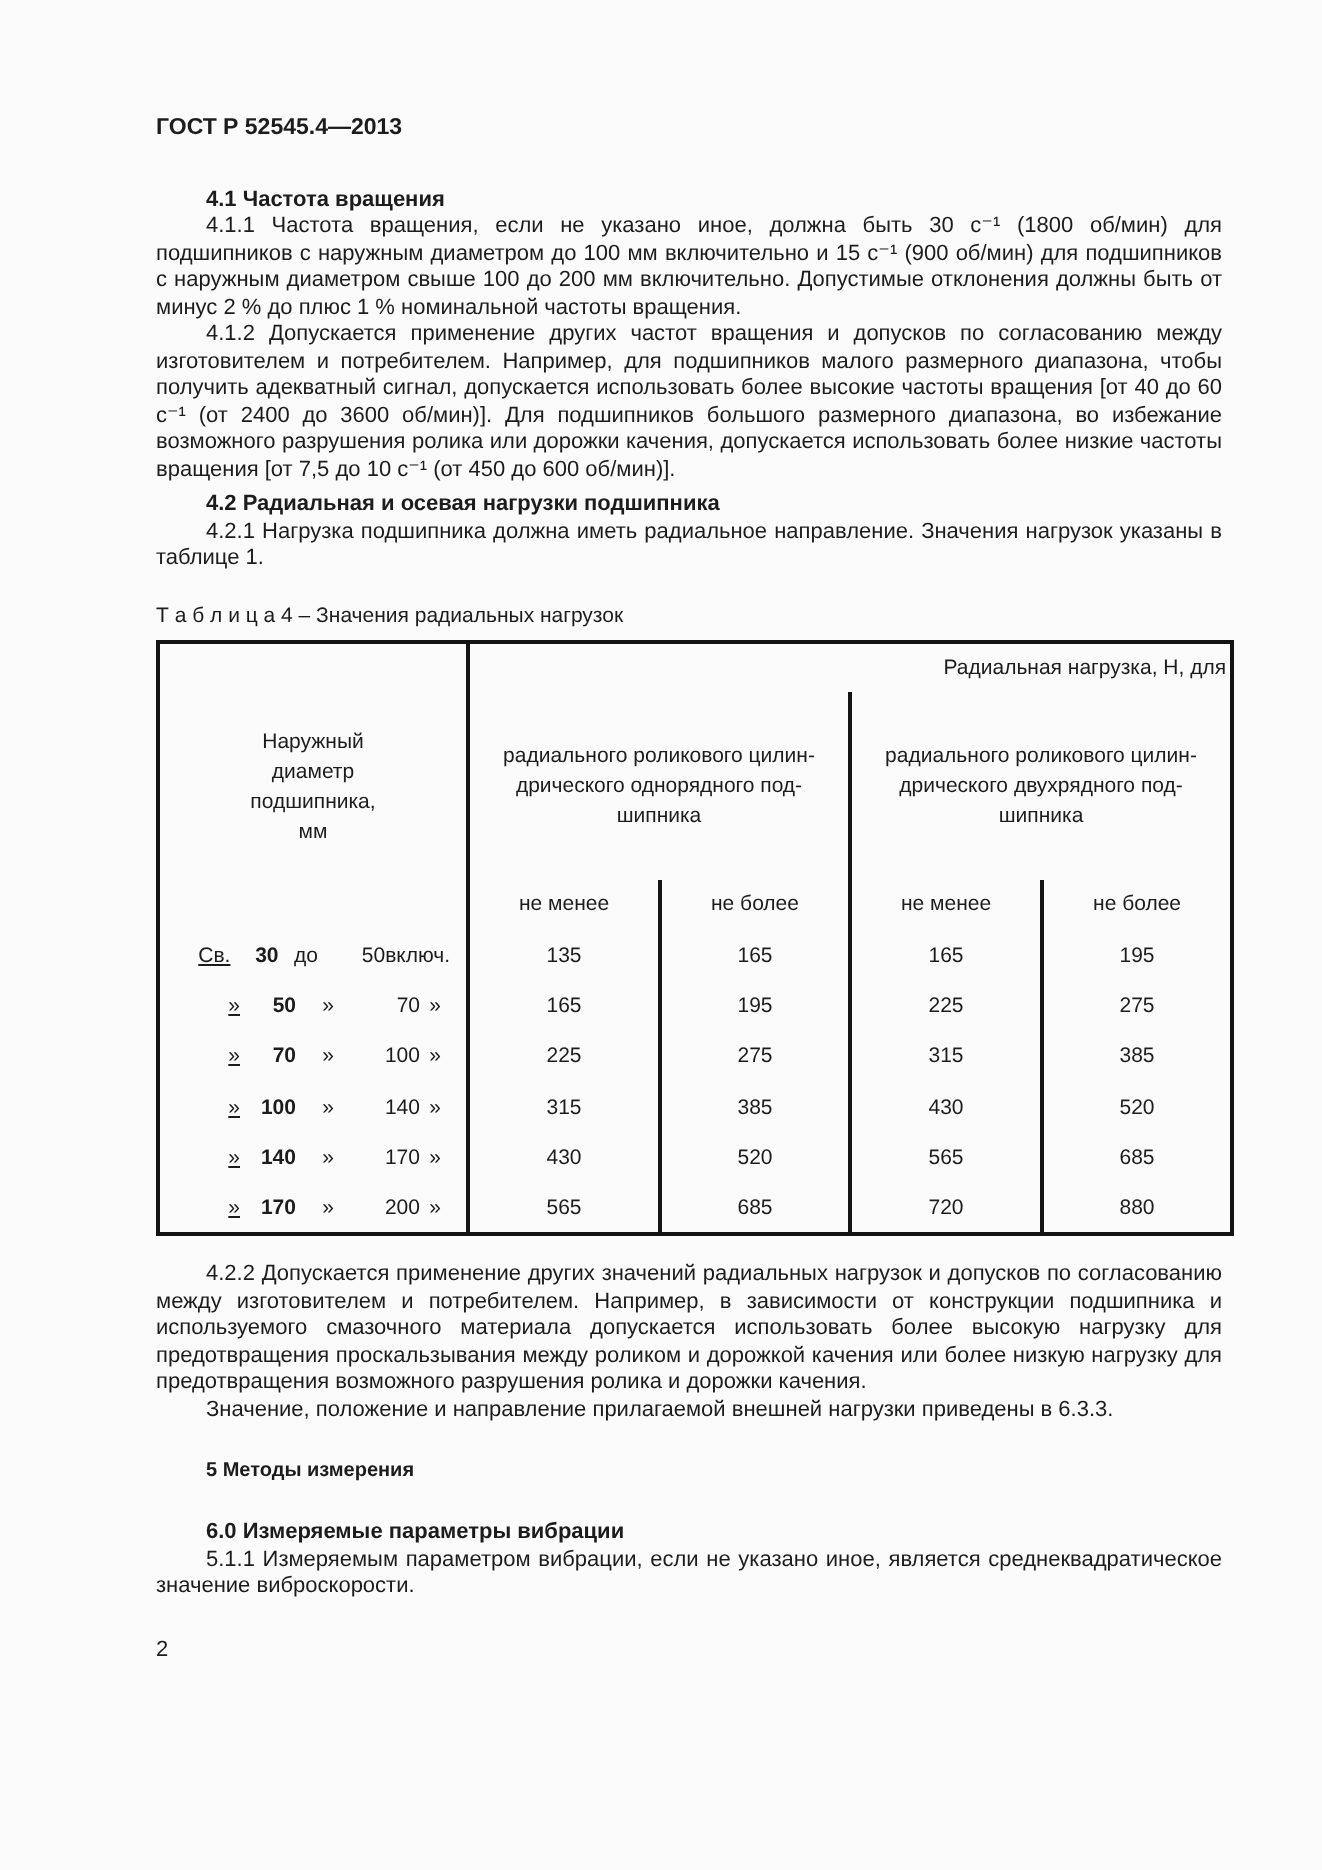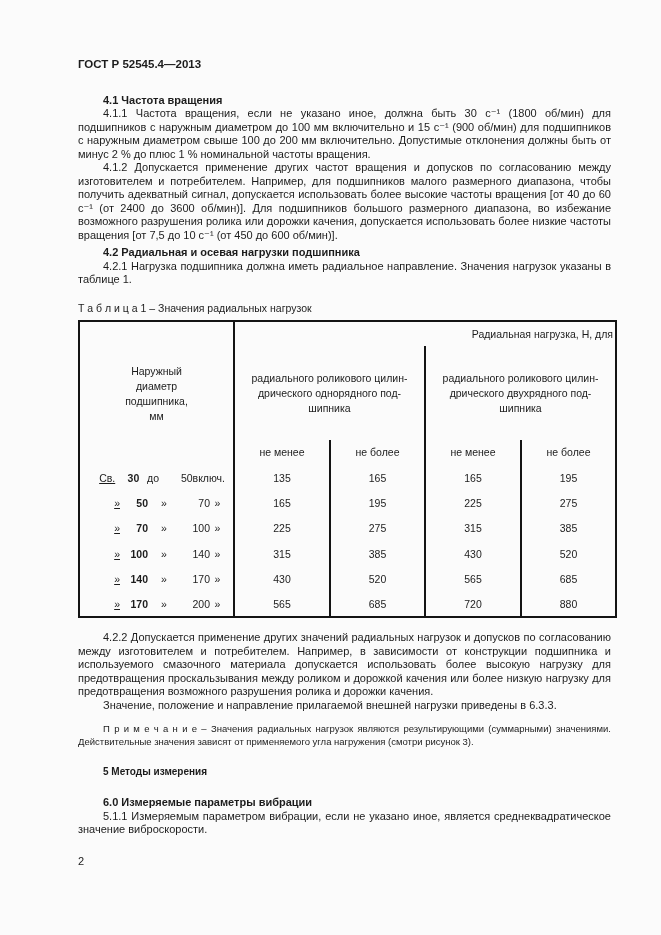--- a/index.html
+++ b/index.html
@@ -67,21 +67,21 @@
 
   <div class="doc-header">ГОСТ Р 52545.4—2013</div>
 
   <p class="h-41">4.1 Частота вращения</p>
   <p class="para">4.1.1 Частота вращения, если не указано иное, должна быть 30 с⁻¹ (1800 об/мин) для подшипников с наружным диаметром до 100 мм включительно и 15 с⁻¹ (900 об/мин) для подшипников с наружным диаметром свыше 100 до 200 мм включительно. Допустимые отклонения должны быть от минус 2 % до плюс 1 % номинальной частоты вращения.</p>
   <p class="para">4.1.2 Допускается применение других частот вращения и допусков по согласованию между изготовителем и потребителем. Например, для подшипников малого размерного диапазона, чтобы получить адекватный сигнал, допускается использовать более высокие частоты вращения [от 40 до 60 с⁻¹ (от 2400 до 3600 об/мин)]. Для подшипников большого размерного диапазона, во избежание возможного разрушения ролика или дорожки качения, допускается использовать более низкие частоты вращения [от 7,5 до 10 с⁻¹ (от 450 до 600 об/мин)].</p>
 
   <p class="h-42">4.2 Радиальная и осевая нагрузки подшипника</p>
   <p class="para">4.2.1 Нагрузка подшипника должна иметь радиальное направление. Значения нагрузок указаны в таблице 1.</p>
 
-  <div class="caption">Т а б л и ц а  1 – Значения радиальных нагрузок</div>
+  <div class="caption">Т а б л и ц а  4 – Значения радиальных нагрузок</div>
 
   <table class="t">
     <colgroup>
       <col style="width:155px">
         <col style="width:96px">
         <col style="width:95px">
         <col style="width:96px">
         <col style="width:95px">
     </colgroup>
     <tbody>
@@ -149,21 +149,20 @@
       <td>685</td>
       <td>720</td>
       <td>880</td>
     </tr>
     </tbody>
   </table>
 
   <p class="para" style="margin-top:13px">4.2.2 Допускается применение других значений радиальных нагрузок и допусков по согласованию между изготовителем и потребителем. Например, в зависимости от конструкции подшипника и используемого смазочного материала допускается использовать более высокую нагрузку для предотвращения проскальзывания между роликом и дорожкой качения или более низкую нагрузку для предотвращения возможного разрушения ролика и дорожки качения.</p>
   <p class="para">Значение, положение и направление прилагаемой внешней нагрузки приведены в 6.3.3.</p>
 
-  <p class="note">П р и м е ч а н и е  –  Значения радиальных нагрузок являются результирующими (суммарными) значениями. Действительные значения зависят от применяемого угла нагружения (смотри рисунок 3).</p>
 
   <p class="h-5">5 Методы измерения</p>
   <p class="h-51">6.0 Измеряемые параметры вибрации</p>
   <p class="para">5.1.1 Измеряемым параметром вибрации, если не указано иное, является среднеквадратическое значение виброскорости.</p>
 
   <div class="page-num">2</div>
 
 </div>
 
 </body></html>

